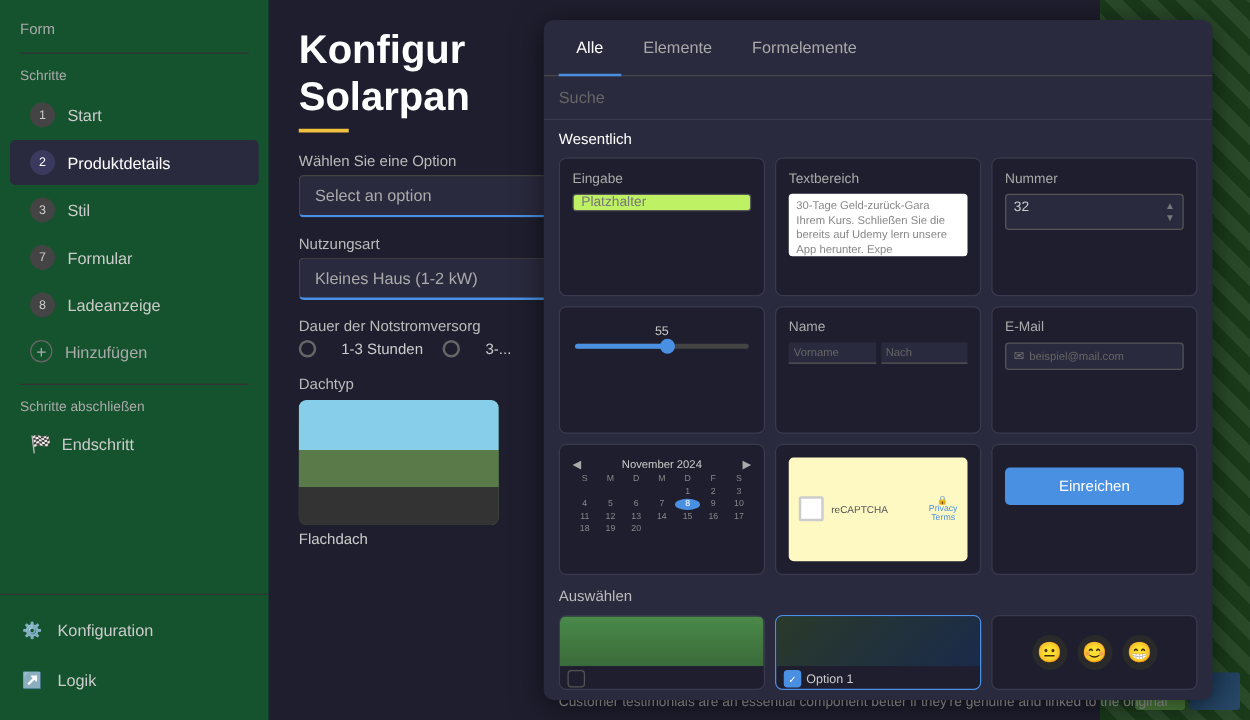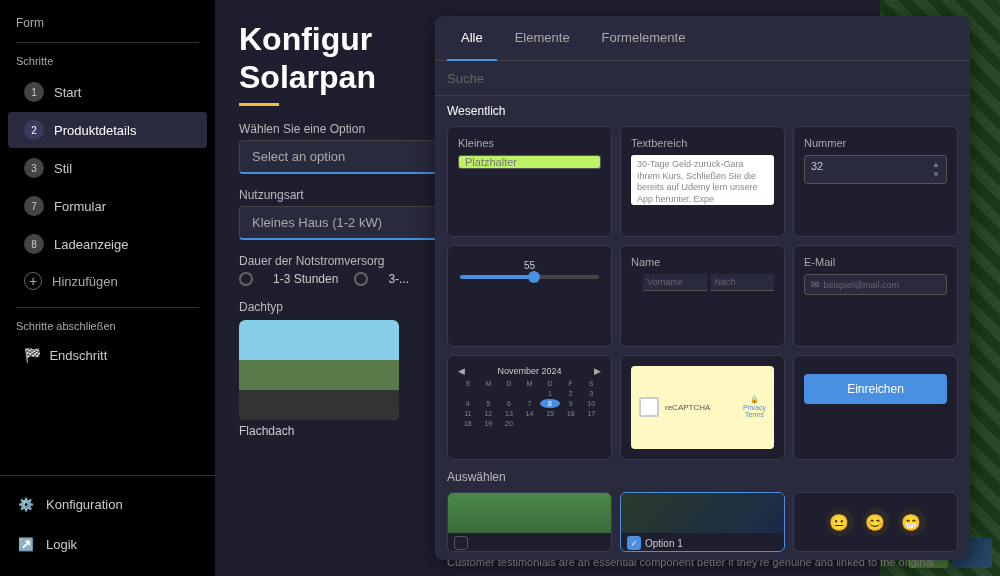--- a/index.html
+++ b/index.html
@@ -9,21 +9,21 @@
       color: #e0e0e0;
       width: 1000px;
       height: 576px;
       overflow: hidden;
       display: flex;
     }
 
     
     .sidebar {
       width: 215px;
-      background: #000000;
+      background: #14532d;
       height: 576px;
       display: flex;
       flex-direction: column;
       padding: 12px 0;
       flex-shrink: 0;
     }
     .sidebar-form-label {
       color: #aaa;
       font-size: 12px;
       padding: 4px 16px 8px;
@@ -405,21 +405,20 @@
       position: absolute;
       top: -4px;
       left: 53%;
       transform: translateX(-50%);
     }
 
     
     .name-fields {
       display: flex;
       gap: 4px;
-      margin-left: 12px;
     }
     .name-field {
       flex: 1;
       background: #2a2a3e;
       border-bottom: 1px solid #555;
       padding: 3px 4px;
       font-size: 9px;
       color: #666;
     }
 
@@ -760,21 +759,21 @@
       <input type="text" placeholder="Suche" style="">
     </div>
 
     <div class="panel-scroll">
 
       <div class="panel-section-label">Wesentlich</div>
 
       <div class="panel-grid">
 
         <div class="grid-item">
-          <div class="grid-item-label">Kleines</div>
+          <div class="grid-item-label">Eingabe</div>
           <div class="eingabe-field">Platzhalter</div>
         </div>
 
         <div class="grid-item">
           <div class="grid-item-label">Textbereich</div>
           <div class="textbereich-content">30-Tage Geld-zurück-Gara Ihrem Kurs. Schließen Sie die bereits auf Udemy lern unsere App herunter. Expe</div>
         </div>
 
         <div class="grid-item">
           <div class="grid-item-label">Nummer</div>

